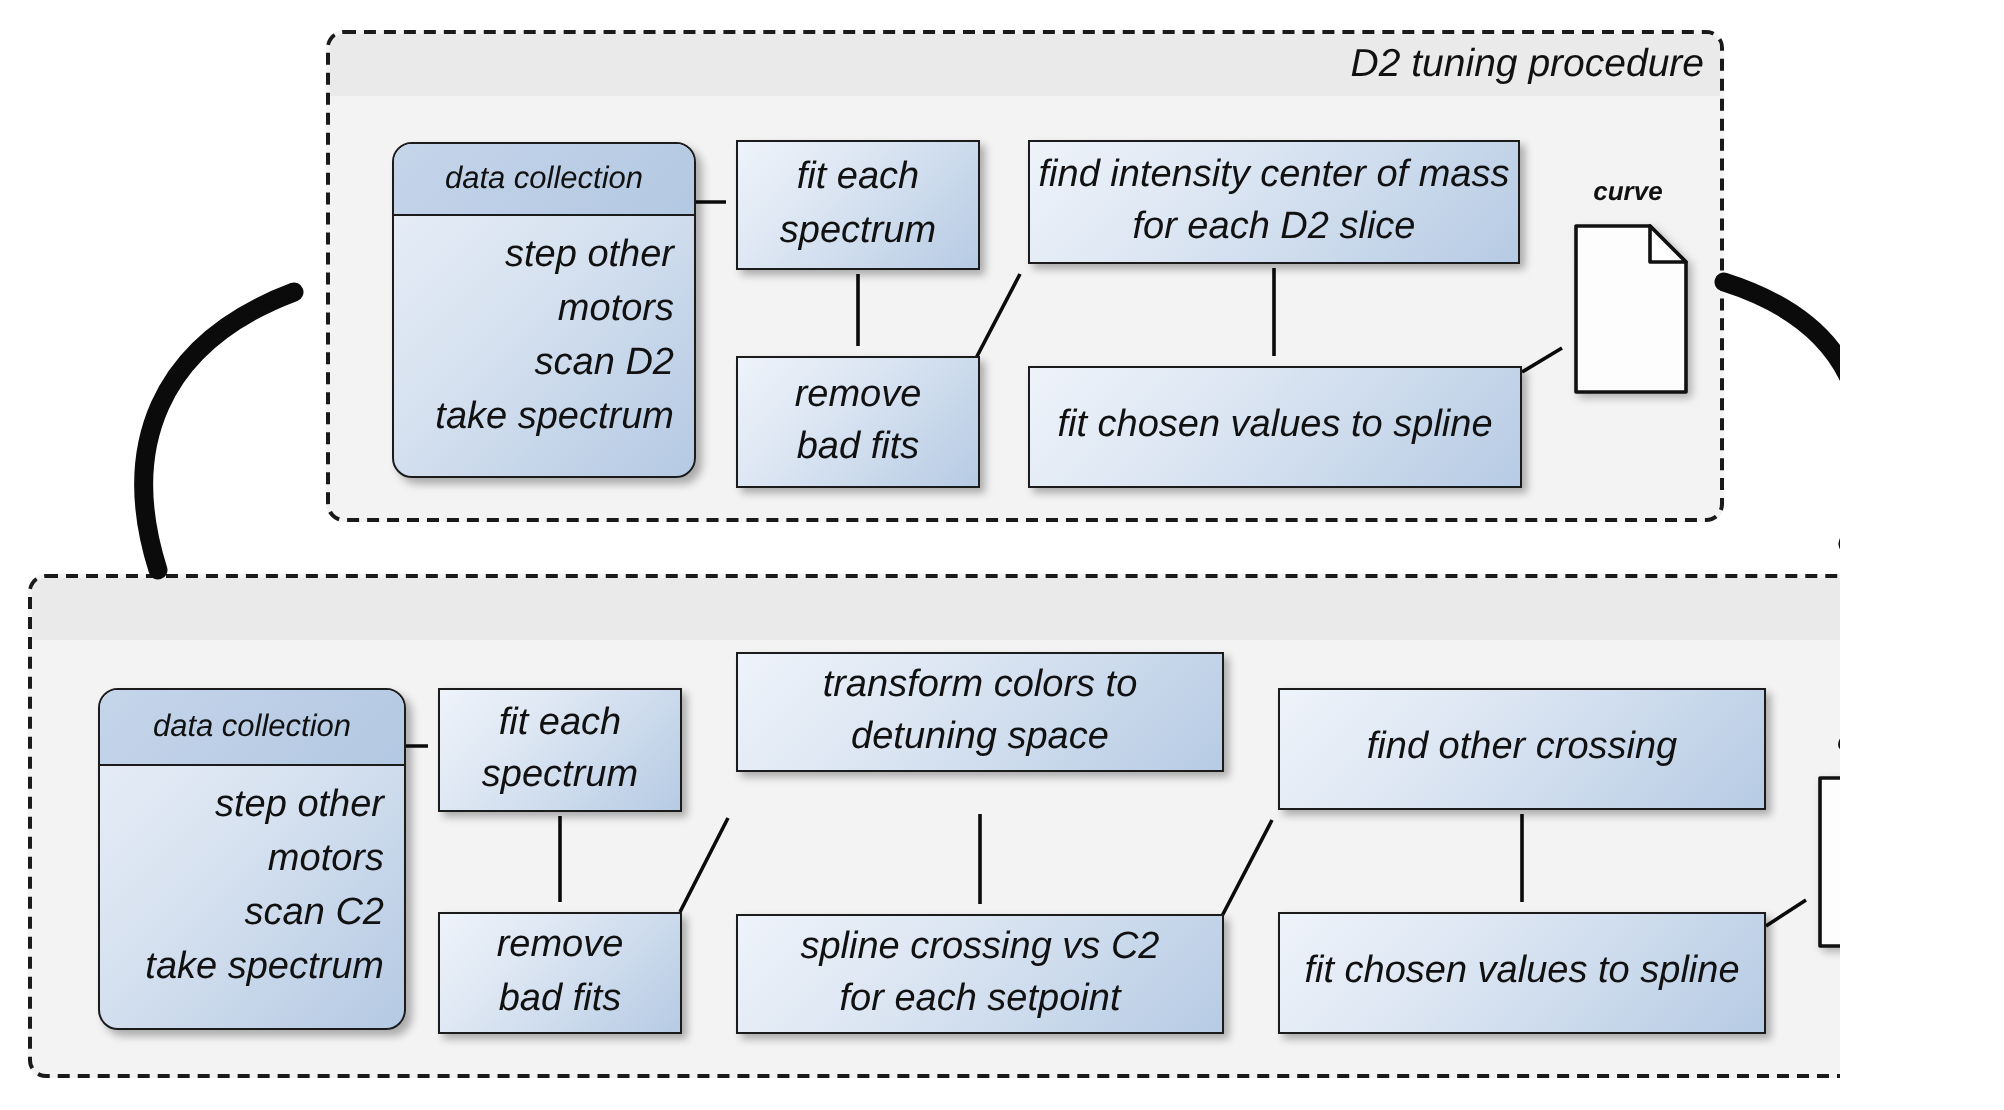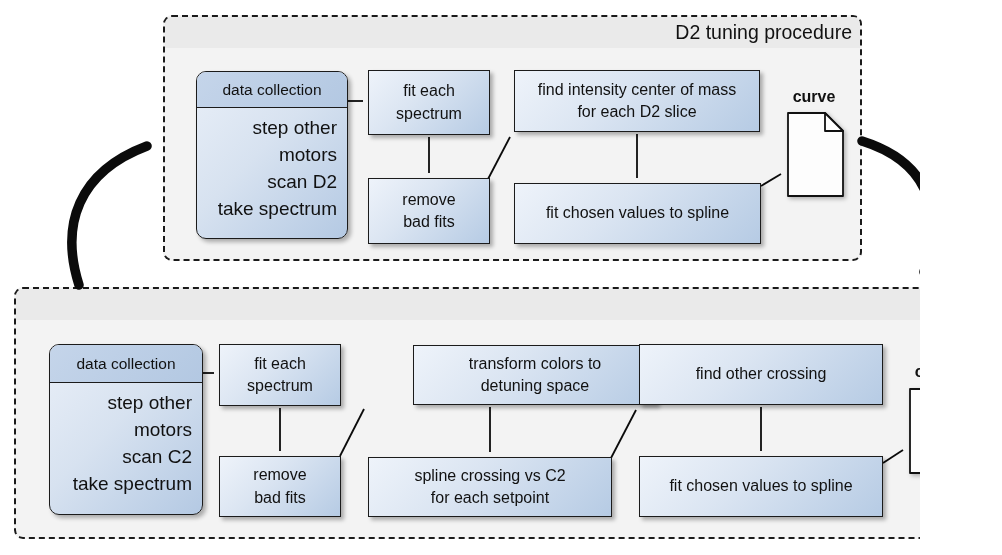--- a/index.html
+++ b/index.html
@@ -7,20 +7,21 @@
   body {
     font-family: "Liberation Sans", sans-serif;
     color: #111;
   }
   #canvas {
     position: relative;
     width: 920px;
     height: 555px;
     background: #ffffff;
     overflow: hidden;
+    font-style: italic;
   }
   
   .container {
     position: absolute;
     background: #f3f3f3;
     border: 2px dashed #1a1a1a;
     border-radius: 9px;
   }
   .title-band {
     position: absolute;
@@ -39,21 +40,21 @@
   
   .proc-box {
     position: absolute;
     border: 1.5px solid #1b1b1b;
     background: linear-gradient(135deg, #eef3fa 0%, #dbe5f2 40%, #b6cbe4 100%);
     box-shadow: 2.5px 2.5px 4px rgba(0,0,0,0.30);
     display: flex;
     align-items: center;
     justify-content: center;
     text-align: center;
-    font-size: 16px;
+    font-size: 19px;
     line-height: 1.38;
     white-space: pre-line;
   }
   
   .dc-box {
     position: absolute;
     border: 1.8px solid #1b1b1b;
     border-radius: 10px;
     background: linear-gradient(135deg, #e9eff8 0%, #d7e2f0 45%, #b4c9e3 100%);
     box-shadow: 3px 3px 4px rgba(0,0,0,0.30);
@@ -73,21 +74,21 @@
     padding: 7px 10px;
     font-size: 19px;
     line-height: 1.42;
     white-space: pre-line;
     text-align: right;
   }
   .curve-label {
     position: absolute;
     text-align: center;
     font-weight: bold;
-    font-size: 16px;
+    font-size: 13px;
   }
   .doc-icon {
     position: absolute;
     filter: drop-shadow(2px 2px 2px rgba(0,0,0,0.28));
   }
   #arrow-layer {
     position: absolute;
     left: 0; top: 0;
     pointer-events: none;
   }
@@ -162,21 +163,21 @@
     <div class="dc-box" style="left:39px; top:344px; width:154px; height:171px;">
       <div class="dc-header" style="height:38px;">data collection</div>
       <div class="dc-body">step other motors
 scan C2
 take spectrum</div>
     </div>
     <div class="proc-box" style="left:219px; top:344px; width:122px; height:62px;">fit each
 spectrum</div>
     <div class="proc-box" style="left:219px; top:456px; width:122px; height:61px;">remove
 bad fits</div>
-    <div class="proc-box" style="left:368px; top:345px; width:244px; height:60px;margin-left:45px;">transform colors to
+    <div class="proc-box" style="left:368px; top:326px; width:244px; height:60px;">transform colors to
 detuning space</div>
     <div class="proc-box" style="left:368px; top:457px; width:244px; height:60px;">spline crossing vs C2
 for each setpoint</div>
     <div class="proc-box" style="left:639px; top:344px; width:244px; height:61px;">find other crossing</div>
     <div class="proc-box" style="left:639px; top:456px; width:244px; height:61px;">fit chosen values to spline</div>
     <div class="curve-label" style="left:906px; top:363px; width:60px;">curve</div>
     <svg class="doc-icon" style="left:909px; top:388px;" width="57" height="87" viewBox="0 0 57 87">
       <path d="M1,1 L37,1 L55,19 L55,85 L1,85 Z" fill="#fdfdfd" stroke="#111" stroke-width="1.8" stroke-linejoin="round"></path>
       <path d="M37,1 L37,19 L55,19 Z" fill="#ffffff" stroke="#111" stroke-width="1.8" stroke-linejoin="round"></path>
     </svg>

